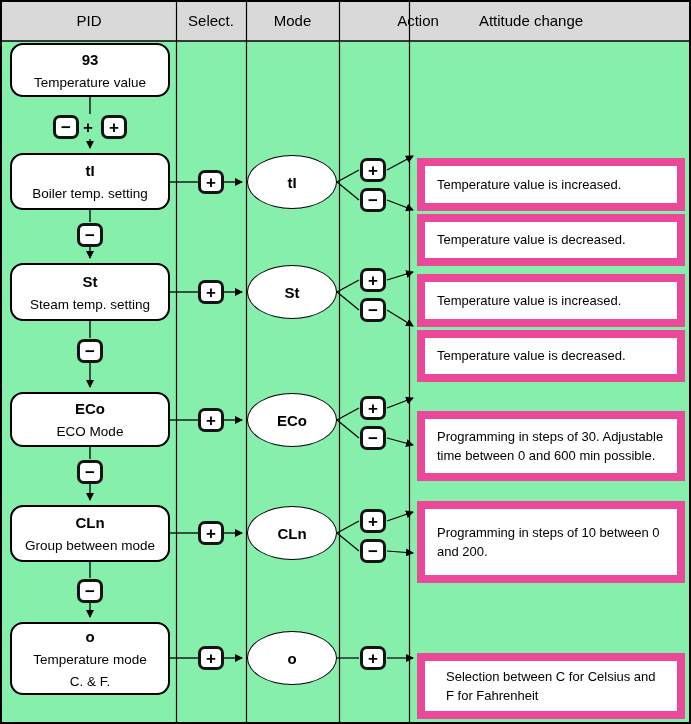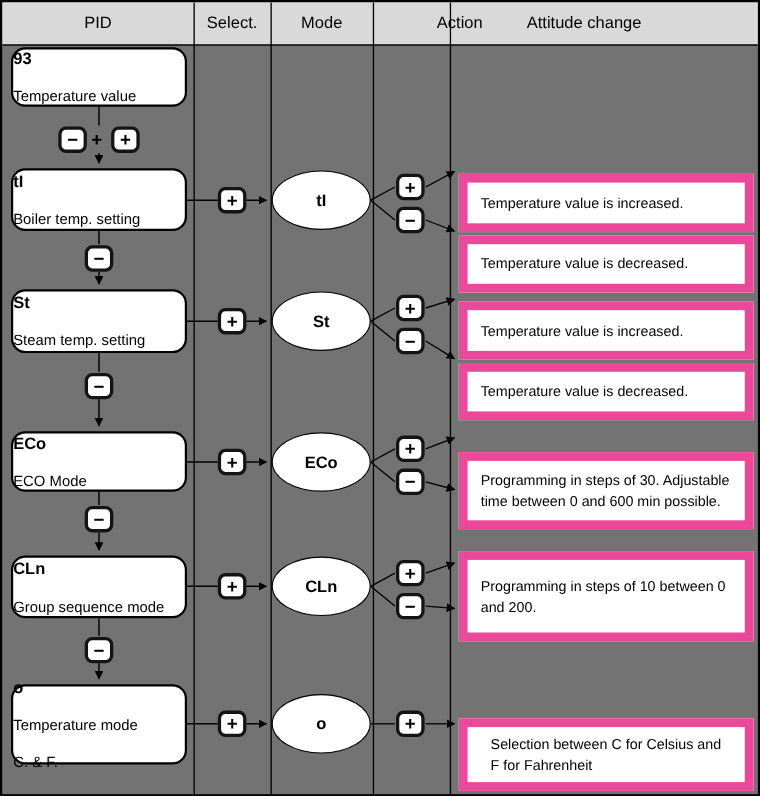--- a/index.html
+++ b/index.html
@@ -1,22 +1,22 @@
 <!DOCTYPE html>
 <html><head>
 <meta charset="utf-8">
 <style>
   html,body{margin:0;padding:0;background:#fff;font-family:"Liberation Sans",sans-serif;}
-  #diagram{position:relative;width:691px;height:724px;border:2px solid #000;box-sizing:border-box;background:#737373;overflow:hidden;}
+  #diagram{position:relative;width:691px;height:724px;border:2px solid #000;box-sizing:border-box;background:#86efac;overflow:hidden;}
   .hdr{position:absolute;top:0;left:0;width:687px;height:39px;background:#d9d9d9;}
   .hcell{position:absolute;top:0;height:39px;display:flex;flex-direction:column;align-items:center;justify-content:center;font-size:15px;color:#000;line-height:1.25;}
   svg.wires{position:absolute;top:0;left:0;z-index:2;pointer-events:none;}
-  .mbox{position:absolute;left:8px;width:160px;background:#fff;border:2.6px solid #000;border-radius:13px;display:flex;flex-direction:column;align-items:flex-start;justify-content:center;z-index:3;box-sizing:border-box;}
+  .mbox{position:absolute;left:8px;width:160px;background:#fff;border:2.6px solid #000;border-radius:13px;display:flex;flex-direction:column;align-items:center;justify-content:center;z-index:3;box-sizing:border-box;}
   .mbox .code{font-weight:700;font-size:15px;color:#000;}
-  .mbox .lbl{font-size:13.5px;color:#000;margin-top:18px;}
+  .mbox .lbl{font-size:13.5px;color:#000;margin-top:7px;}
   .btn{position:absolute;width:26px;height:24px;box-sizing:border-box;border:3px solid #141414;border-radius:7px;background:#fff;display:flex;align-items:center;justify-content:center;font-weight:900;font-size:17px;line-height:1;color:#000;z-index:4;}
   .plusword{position:absolute;z-index:4;font-weight:900;font-size:17px;color:#000;}
   .ell{position:absolute;left:245px;width:90px;height:54px;border:1.6px solid #000;border-radius:50%;background:#fff;display:flex;align-items:center;justify-content:center;font-weight:700;font-size:15px;color:#000;z-index:3;box-sizing:border-box;}
   .rbox{position:absolute;left:415px;width:268px;box-sizing:border-box;border:8px solid #ec4899;background:#fff;display:flex;align-items:center;z-index:3;padding:4px 12px;font-size:13px;color:#000;line-height:1.5;margin-top:29px;}
 </style>
 </head>
 <body>
 
 <div id="diagram">
 
@@ -106,21 +106,21 @@
   <div class="btn" style="left:75px;top:337px;">−</div>
 
   <div class="mbox" style="top:390px;height:55px;">
     <span class="code">ECo</span>
     <span class="lbl">ECO Mode</span>
   </div>
   <div class="btn" style="left:75px;top:458px;">−</div>
 
   <div class="mbox" style="top:503px;height:57px;">
     <span class="code">CLn</span>
-    <span class="lbl">Group sequence mode</span>
+    <span class="lbl">Group between mode</span>
   </div>
   <div class="btn" style="left:75px;top:577px;">−</div>
 
   <div class="mbox" style="top:620px;height:73px;">
     <span class="code">o</span>
     <span class="lbl">Temperature mode</span>
     <span class="lbl">C. &amp; F.</span>
   </div>
 
   <div class="btn" style="left:196px;top:168px;">+</div>

